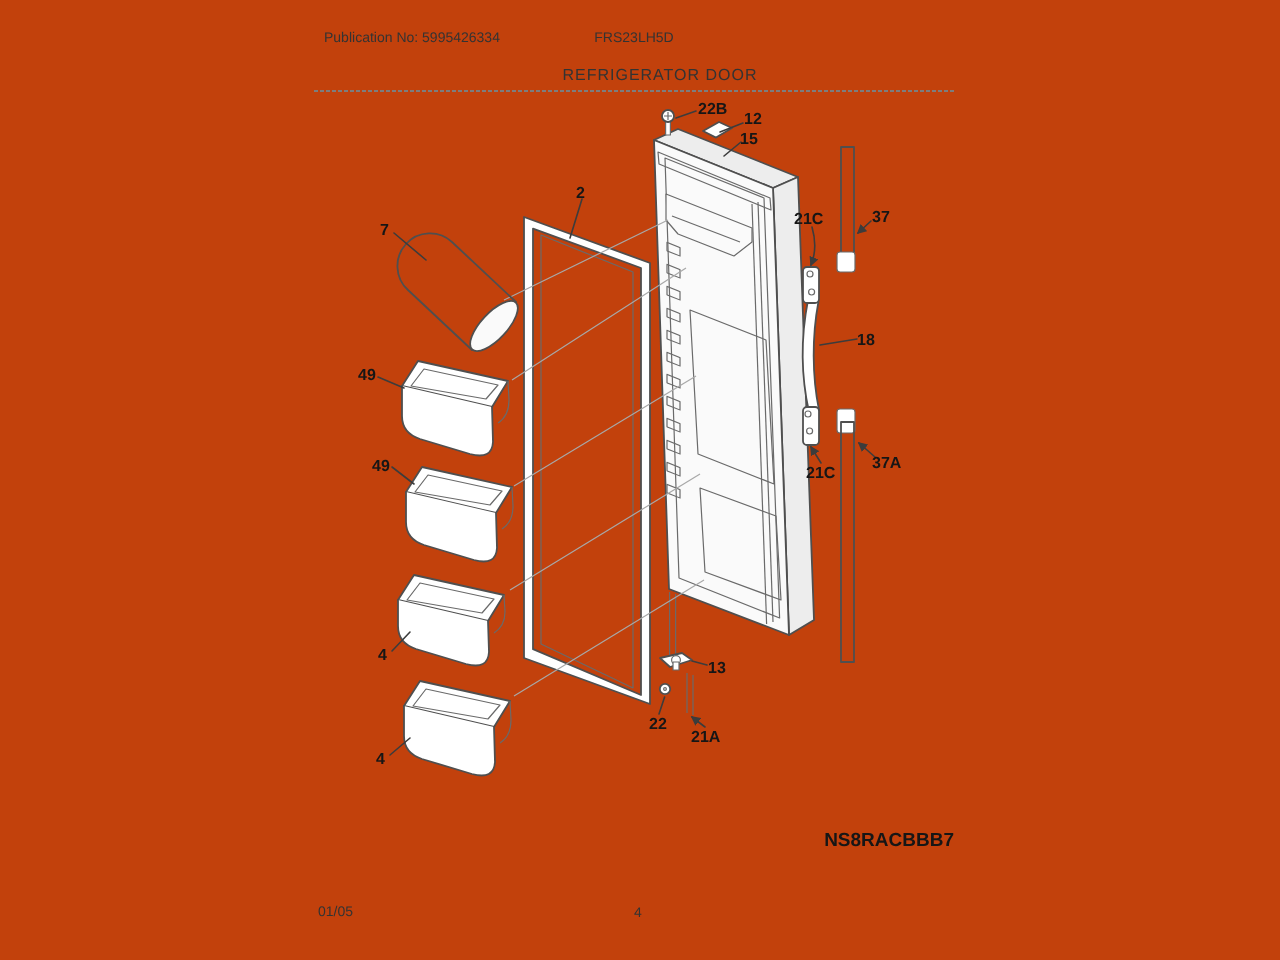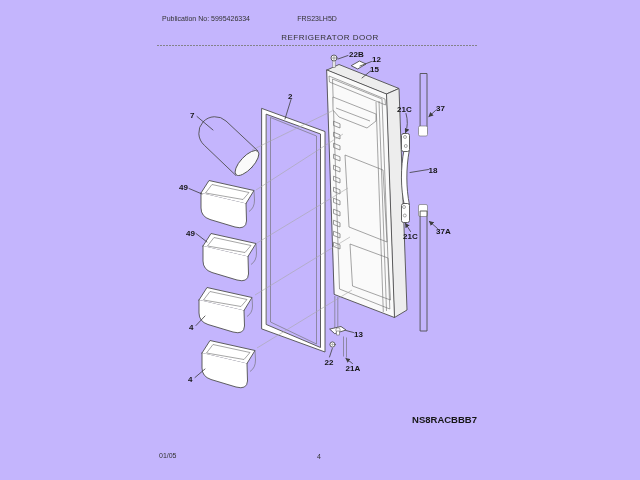--- a/index.html
+++ b/index.html
@@ -1,16 +1,16 @@
 <!DOCTYPE html>
 <html><head>
 <meta charset="utf-8">
 <style>
   html,body{margin:0;padding:0;background:#fff;}
-  #page{position:relative;width:640px;height:480px;background:#c4b5fd;overflow:hidden;}
+  #page{position:relative;width:640px;height:480px;background:#c2410c;overflow:hidden;}
   svg{position:absolute;left:0;top:0;}
   .hdr{font:7px "Liberation Sans",sans-serif;fill:#333;}
   .mdl{font:7px "Liberation Sans",sans-serif;fill:#333;}
   .ttl{font:8px "Liberation Sans",sans-serif;fill:#333;letter-spacing:.5px;}
   .ftr{font:7px "Liberation Sans",sans-serif;fill:#333;}
   .lbl{font:bold 8px "Liberation Sans",sans-serif;fill:#161616;}
   .code{font:bold 9.5px "Liberation Sans",sans-serif;fill:#161616;}
   .d{fill:none;stroke:#4f4f4f;stroke-width:.9;stroke-linejoin:round;stroke-linecap:round;}
   .dt{fill:none;stroke:#6a6a6a;stroke-width:.6;stroke-linejoin:round;}
   .fw{fill:#ffffff;}

